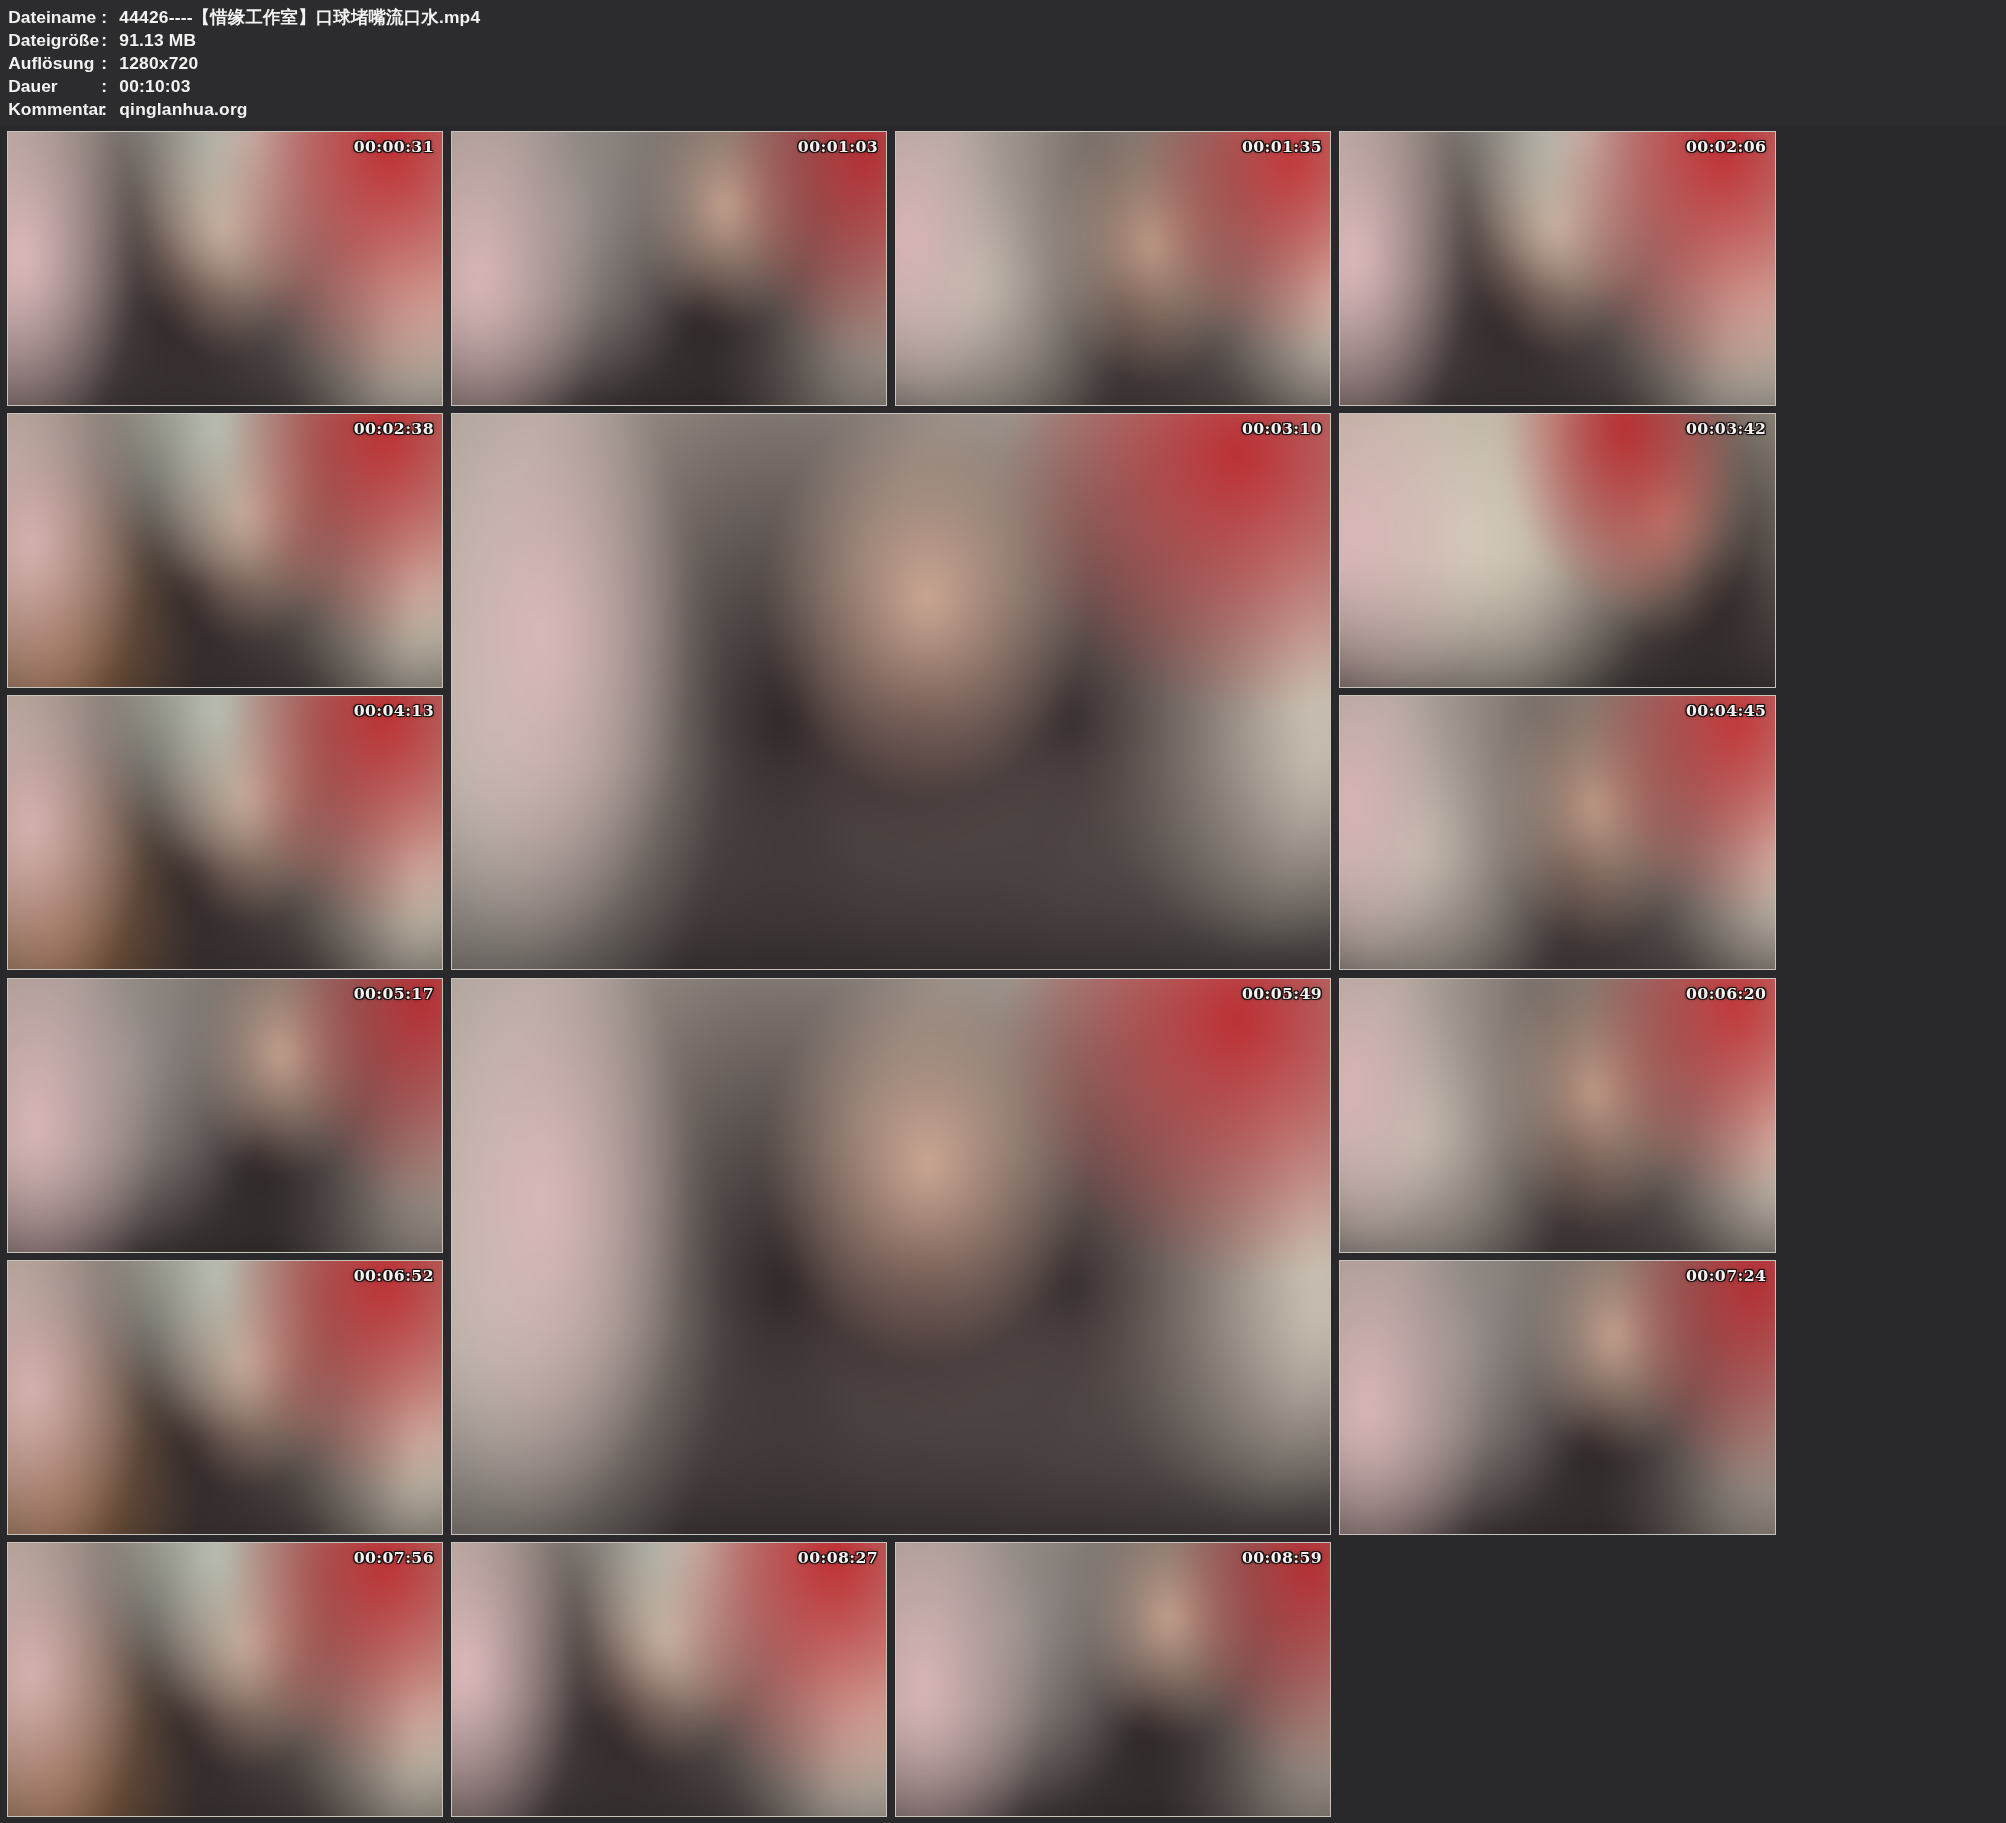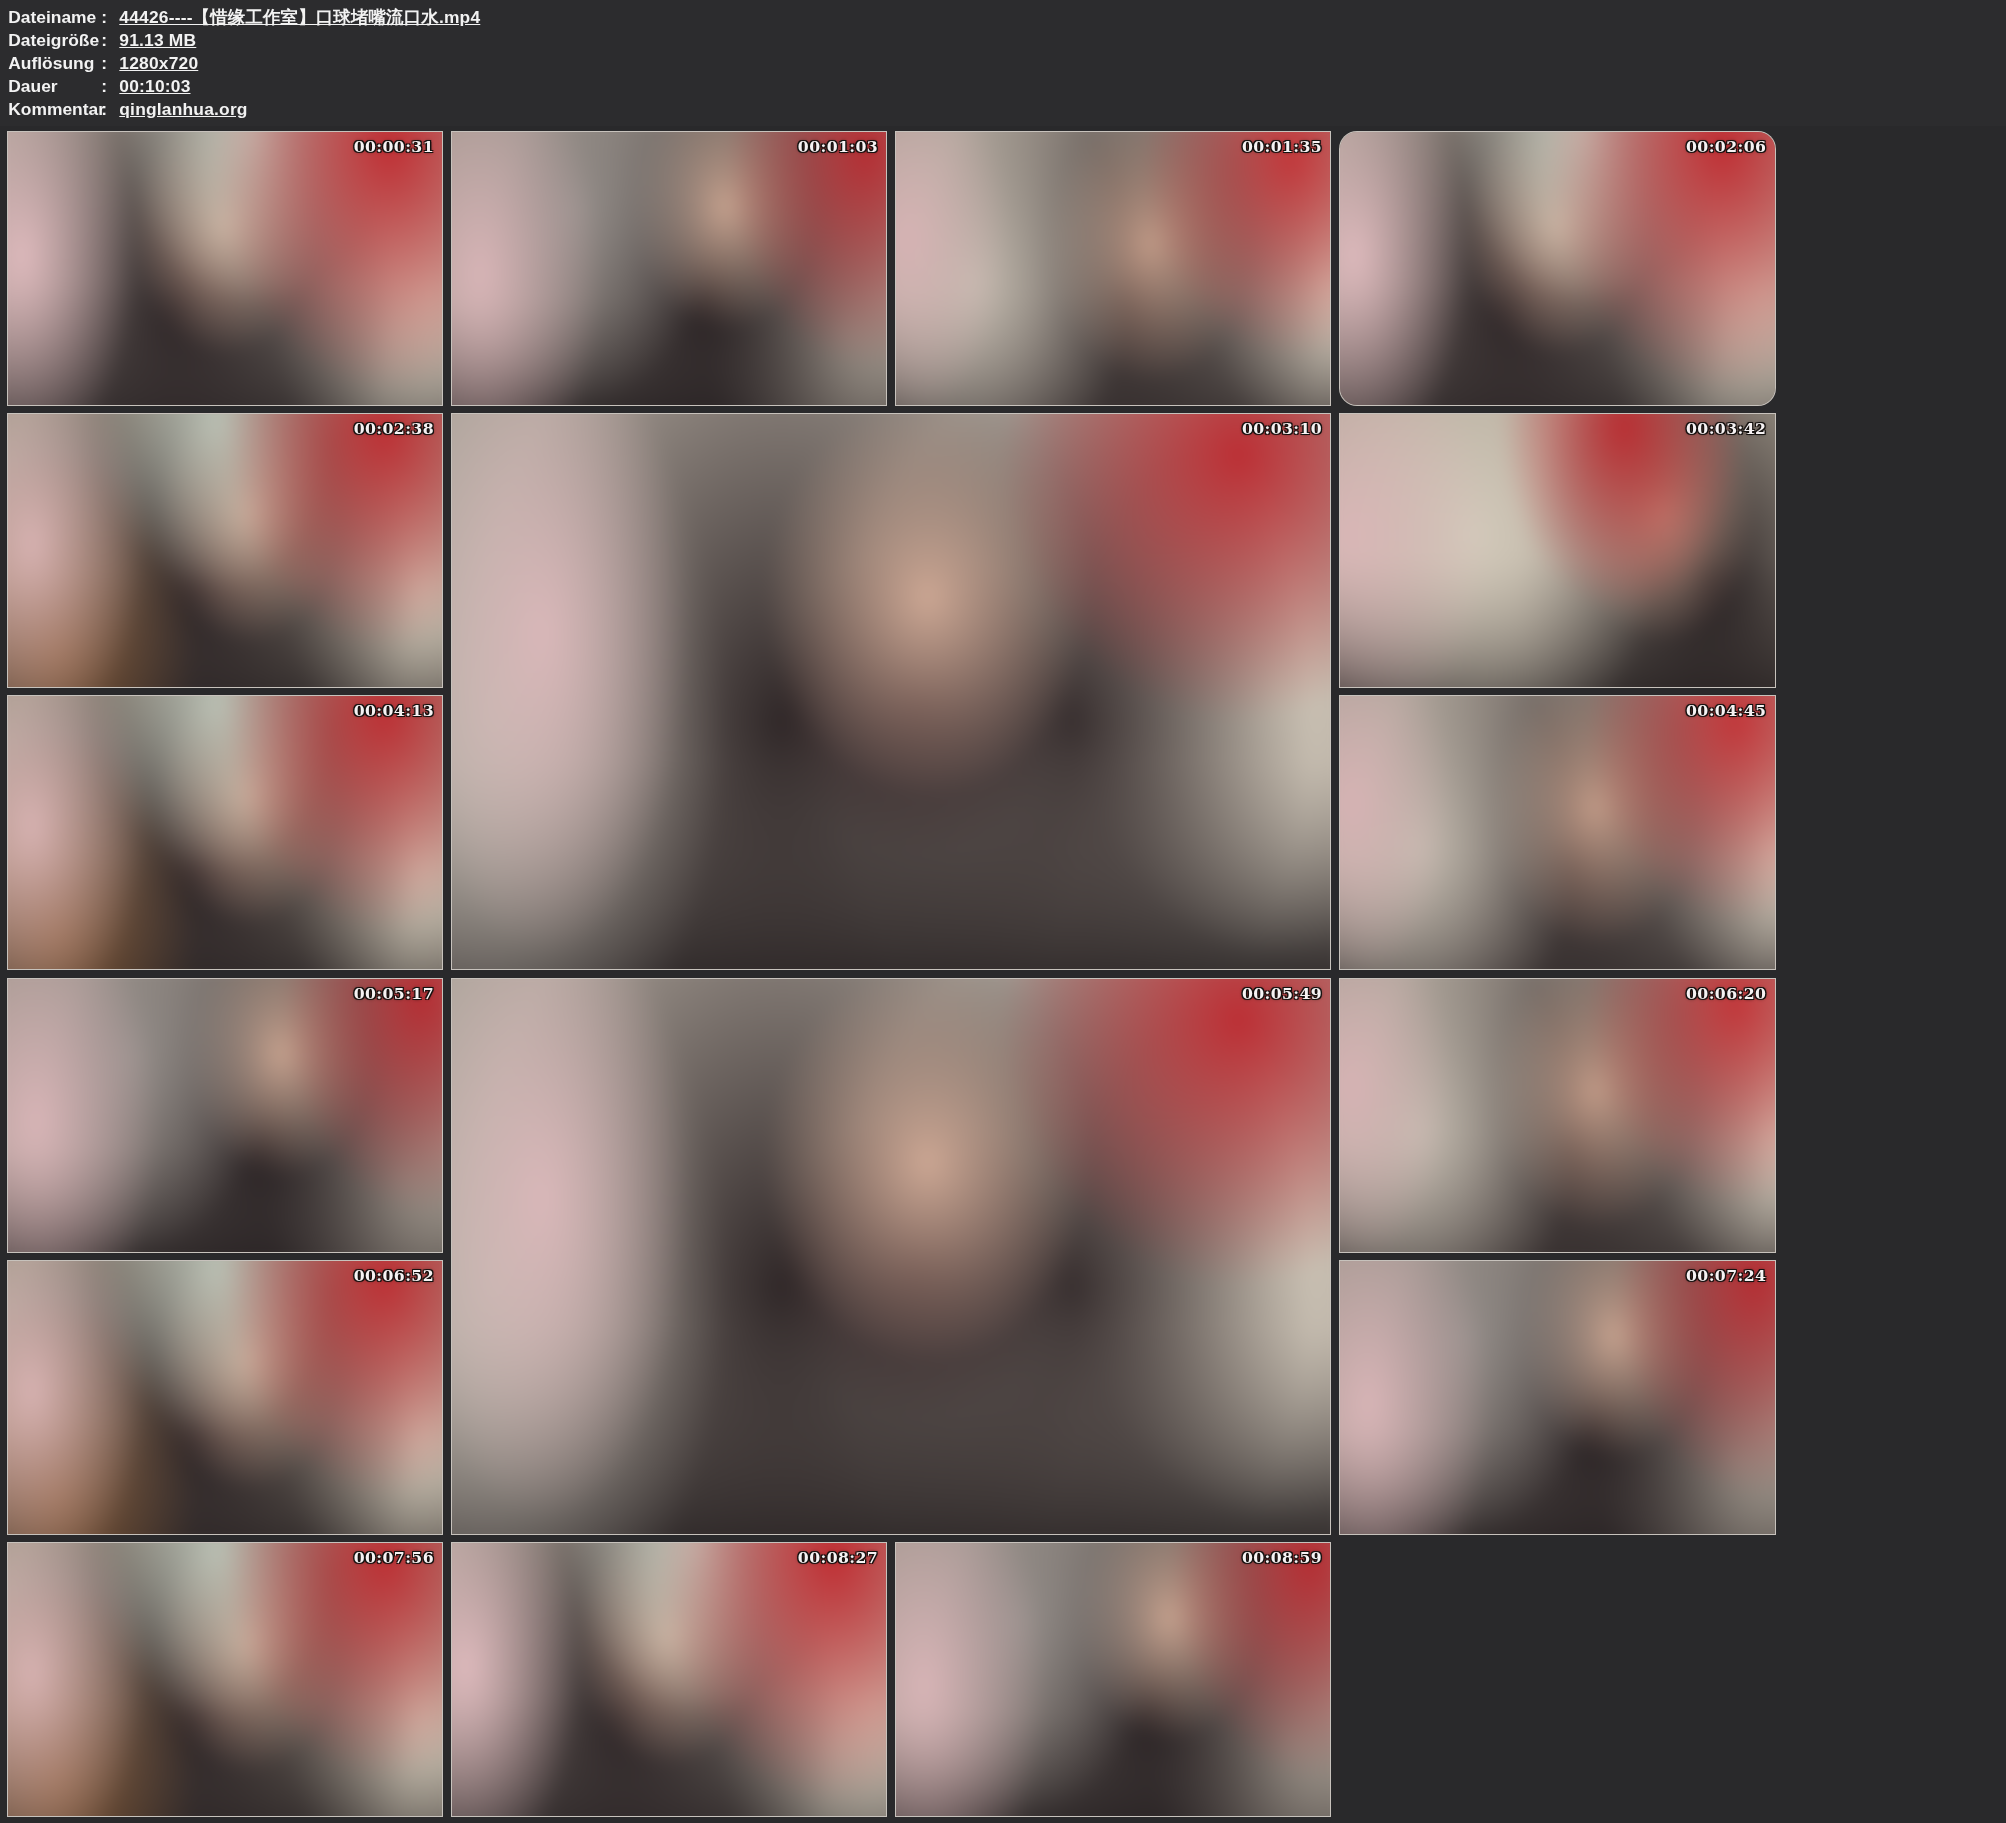--- a/index.html
+++ b/index.html
@@ -18,21 +18,21 @@
     padding:5.8px 0 0 8.3px;box-sizing:border-box;
   }
   .meta-row{
     display:flex;align-items:baseline;
     height:23px;line-height:23px;
     color:#f2f2f2;font-size:17.4px;font-weight:bold;
     white-space:nowrap;
   }
   .meta-label{display:inline-block;width:93px;}
   .meta-colon{display:inline-block;width:18px;text-align:left;}
-  .meta-value{letter-spacing:0.2px;text-decoration:underline;}
+  .meta-value{letter-spacing:0.2px;}
 
   
   .grid{
     position:absolute;left:6.6px;top:131px;
     width:1769px;height:1686px;
     display:grid;
     grid-template-columns:repeat(4,1fr);
     grid-template-rows:repeat(6,1fr);
     gap:7.4px;
   }
@@ -155,21 +155,21 @@
   </div>
 
   <div class="thumb v2" style="grid-area: 1 / 2 / span 1 / span 1;">
     <span class="ts">00:01:03</span>
   </div>
 
   <div class="thumb v3" style="grid-area: 1 / 3 / span 1 / span 1; padding-left: 11px;">
     <span class="ts">00:01:35</span>
   </div>
 
-  <div class="thumb v1" style="grid-area: 1 / 4 / span 1 / span 1; border-radius: 18px;">
+  <div class="thumb v1" style="grid-area: 1 / 4 / span 1 / span 1;">
     <span class="ts">00:02:06</span>
   </div>
 
   <div class="thumb v4" style="grid-area: 2 / 1 / span 1 / span 1; text-align: right;">
     <span class="ts">00:02:38</span>
   </div>
 
   <div class="thumb vbig" style="grid-area: 2 / 2 / span 2 / span 2;">
     <span class="ts">00:03:10</span>
   </div>

